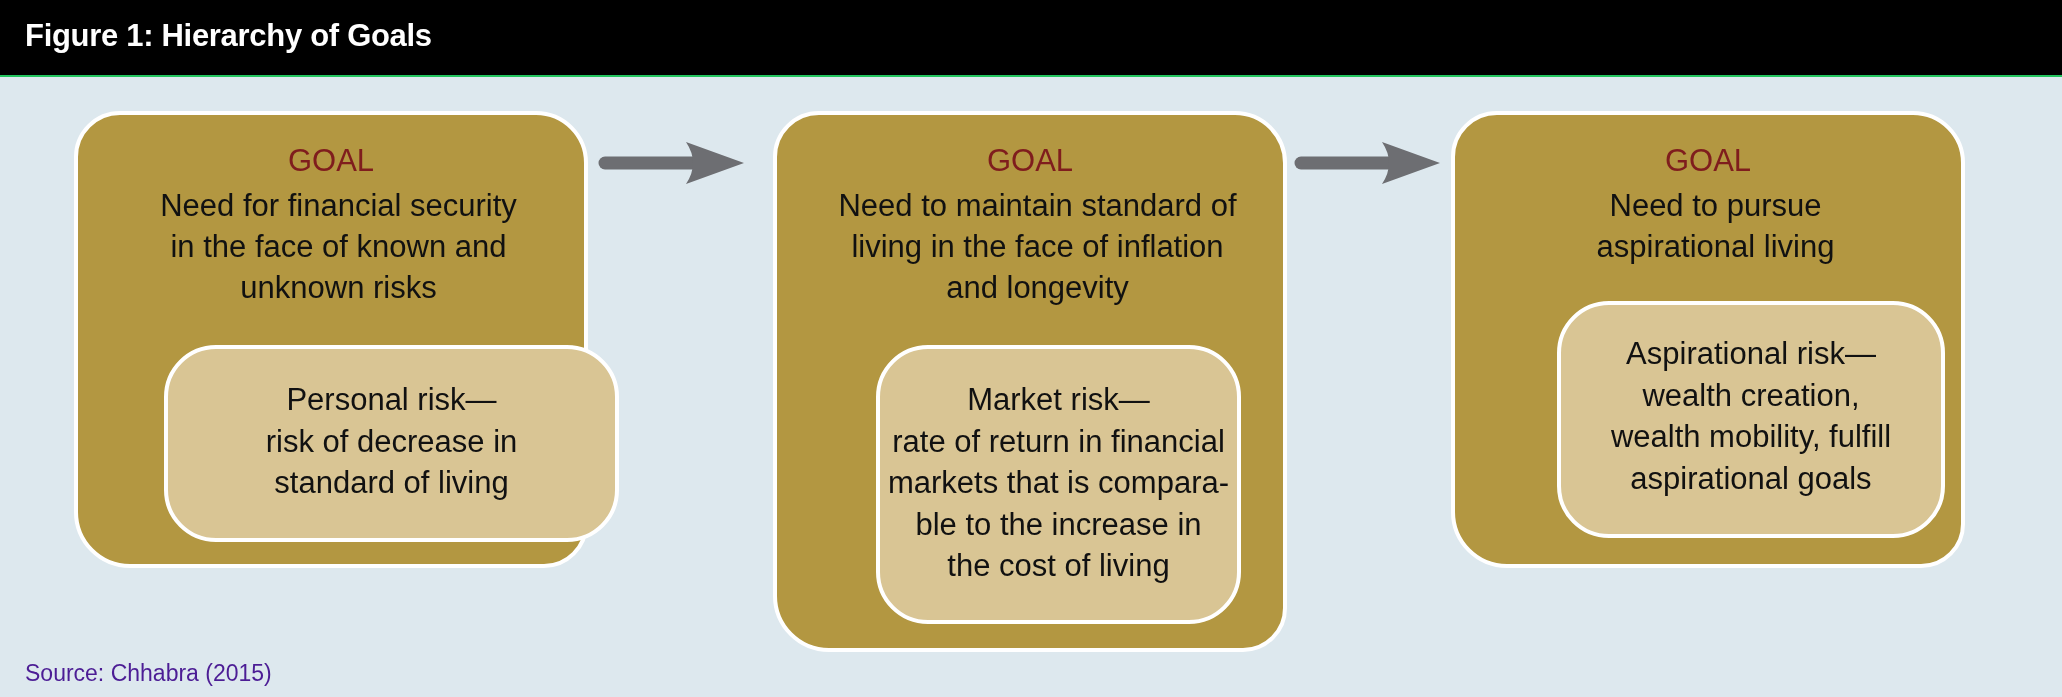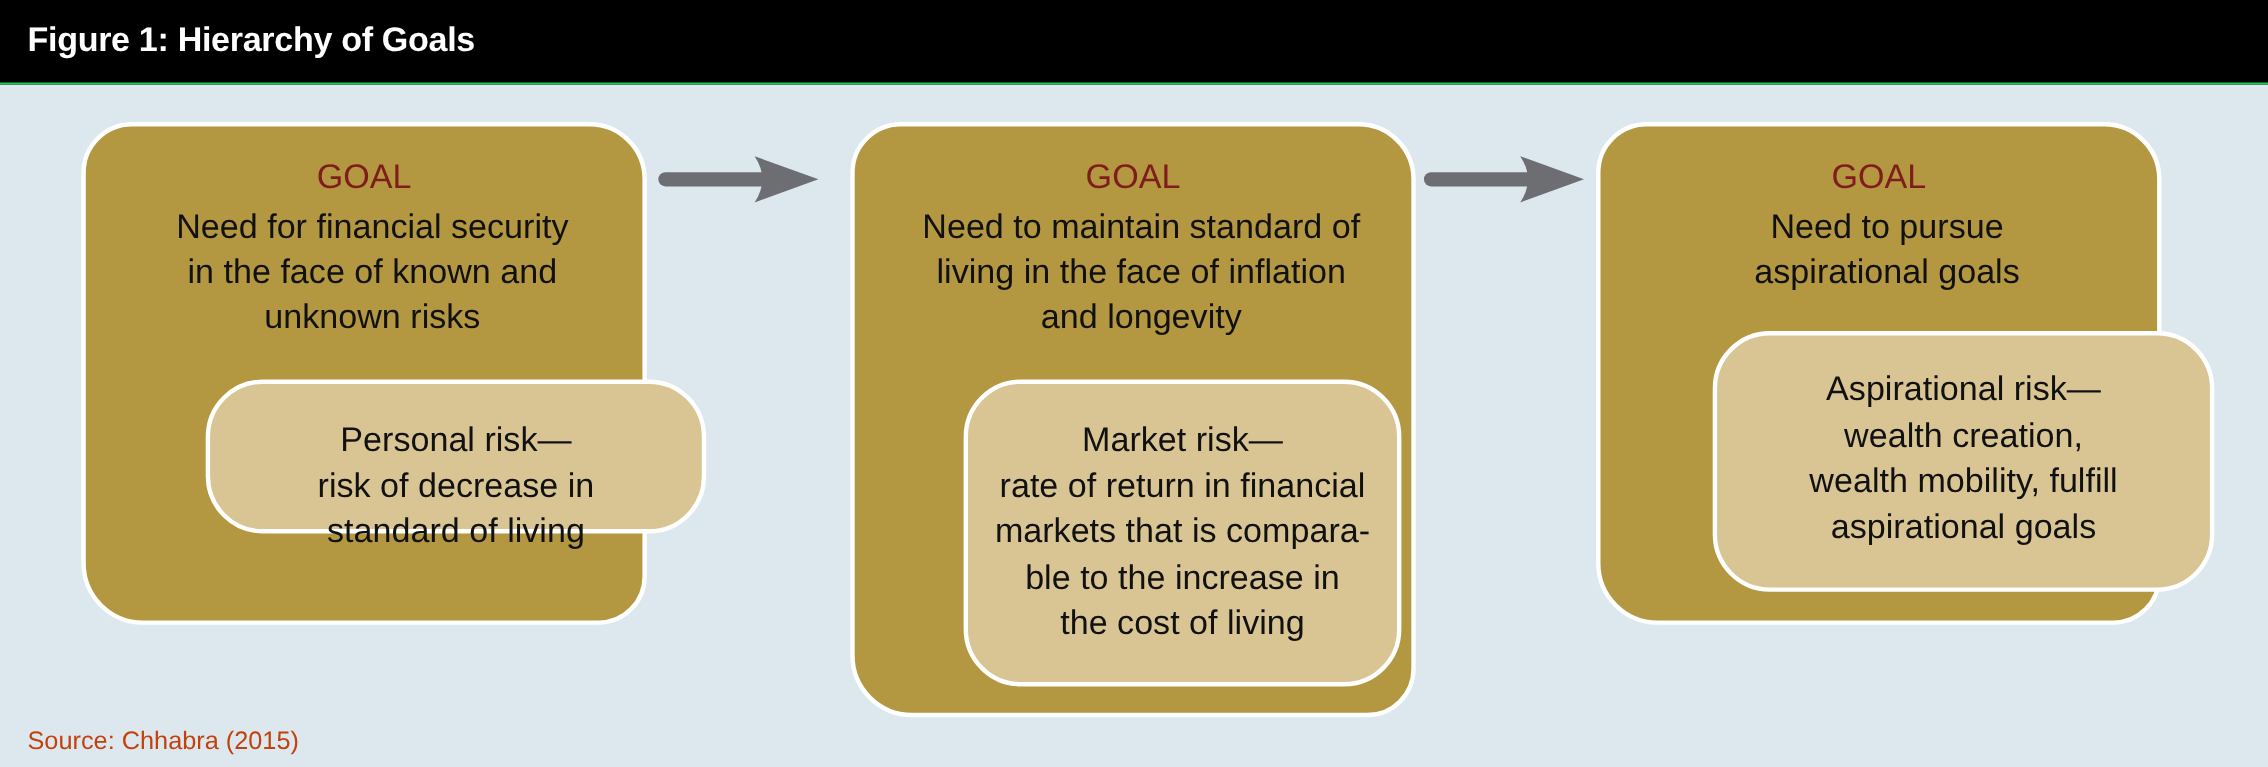--- a/index.html
+++ b/index.html
@@ -36,71 +36,71 @@
     white-space: pre-line;
   }
   .risk-text {
     position: absolute; left: 0; right: 0; text-align: center;
     color: #111; font-size: 31px; line-height: 41.5px;
     white-space: pre-line;
   }
   .arrow { position: absolute; }
   .source {
     position: absolute; left: 25px; top: 660px;
-    color: #c2410c; font-size: 23px;
+    color: #4c1d95; font-size: 23px;
   }
 </style>
 </head>
 <body>
 
 <div class="title-bar">
   <div class="title-text">Figure 1: Hierarchy of Goals</div>
 </div>
 
 <div class="outer" style="left:74px; top:111px; width:514px; height:457px;">
   <div class="goal-label" style="top:28px;">GOAL</div>
   <div class="goal-text" style="top:70px;">Need for financial security
 in the face of known and
 unknown risks</div>
 </div>
-<div class="inner" style="left:187px; top:345px; width:455px; height:140px;">
+<div class="inner" style="left:164px; top:345px; width:455px; height:197px;">
   <div class="risk-text" style="top:30px;">Personal risk—
 risk of decrease in
 standard of living</div>
 </div>
 
 <svg class="arrow" style="left:596px; top:140px;" width="150" height="46" viewBox="0 0 150 46">
   <line x1="9" y1="23" x2="110" y2="23" stroke="#6d6e72" stroke-width="13" stroke-linecap="round"></line>
   <path d="M 90 2 L 148 23 L 90 44 Q 104 23 90 2 Z" fill="#6d6e72"></path>
 </svg>
 
 <div class="outer" style="left:773px; top:111px; width:514px; height:541px;">
   <div class="goal-label" style="top:28px;">GOAL</div>
   <div class="goal-text" style="top:70px;">Need to maintain standard of
 living in the face of inflation
 and longevity</div>
 </div>
-<div class="inner" style="left:876px; top:345px; width:398px; height:279px;">
+<div class="inner" style="left:876px; top:345px; width:365px; height:279px;">
   <div class="risk-text" style="top:30px;">Market risk—
 rate of return in financial
 markets that is compara-
 ble to the increase in
 the cost of living</div>
 </div>
 
 <svg class="arrow" style="left:1292px; top:140px;" width="150" height="46" viewBox="0 0 150 46">
   <line x1="9" y1="23" x2="110" y2="23" stroke="#6d6e72" stroke-width="13" stroke-linecap="round"></line>
   <path d="M 90 2 L 148 23 L 90 44 Q 104 23 90 2 Z" fill="#6d6e72"></path>
 </svg>
 
 <div class="outer" style="left:1451px; top:111px; width:514px; height:457px;">
   <div class="goal-label" style="top:28px;">GOAL</div>
   <div class="goal-text" style="top:70px;">Need to pursue
-aspirational goals</div>
+aspirational living</div>
 </div>
-<div class="inner" style="left:1557px; top:301px; width:456px; height:237px;">
+<div class="inner" style="left:1557px; top:301px; width:388px; height:237px;">
   <div class="risk-text" style="top:28px;">Aspirational risk—
 wealth creation,
 wealth mobility, fulfill
 aspirational goals</div>
 </div>
 
 <div class="source">Source: Chhabra (2015)</div>
 
 </body></html>

